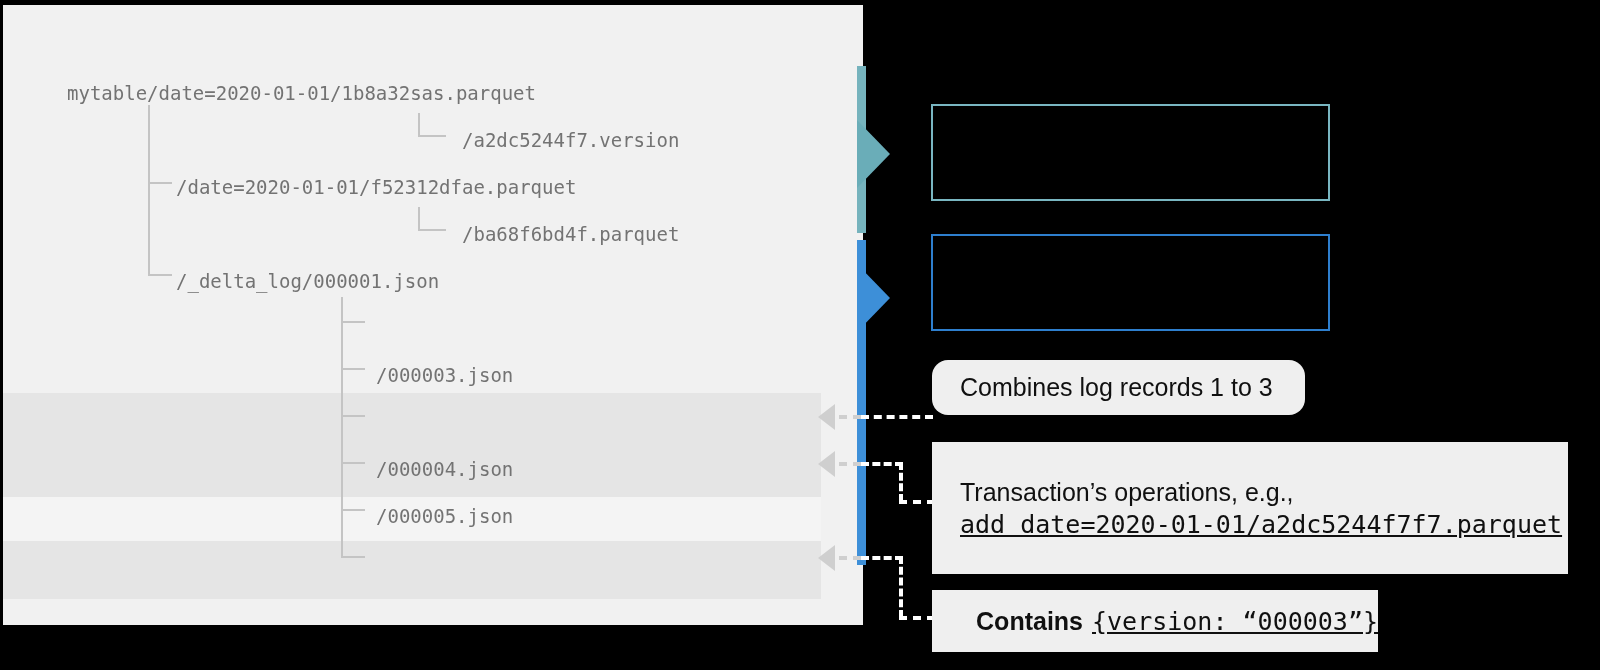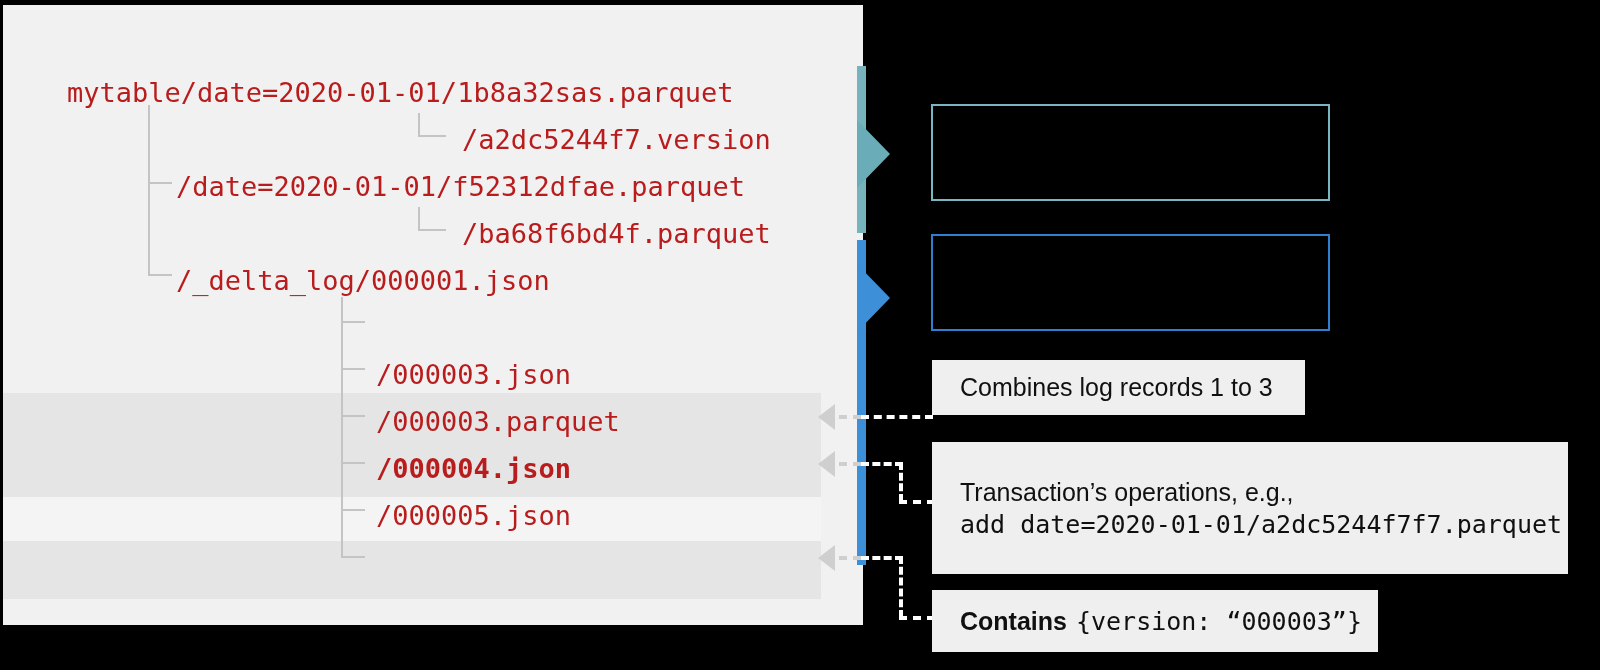--- a/index.html
+++ b/index.html
@@ -23,22 +23,22 @@
 
   .tree-rows{position:absolute;left:0;top:0;width:860px;height:620px;}
   .row{
     position:absolute;
     height:47px;
     display:flex;align-items:center;
     white-space:nowrap;
   }
   .label{
     font-family:"DejaVu Sans Mono","Liberation Mono",monospace;
-    font-size:27px;
-    color:#b91c1c;
+    font-size:19px;
+    color:#737373;
     letter-spacing:0px;
   }
 
   
   .vline{position:absolute;width:2px;background:#c4c4c4;}
   .hline{position:absolute;height:2px;background:#c4c4c4;}
 
   
   .bar{position:absolute;width:9px;}
   .bar-teal{background:#76b3bd;}
@@ -58,21 +58,21 @@
     background:#efefef;
     box-sizing:border-box;
     display:flex;flex-direction:column;justify-content:center;
   }
   .note-text{
     font-family:"Liberation Sans", sans-serif;
     font-size:25px;color:#101010;white-space:nowrap;
   }
   .mono{
     font-family:"DejaVu Sans Mono","Liberation Mono",monospace;
-    font-size:25px;color:#101010;white-space:nowrap;
+    font-size:25px;color:#101010;white-space:nowrap;text-decoration:underline;
   }
   .bold{font-weight:bold;}
 
   
   .dash-h{
     position:absolute;height:0;
     border-top:4px dashed #ffffff;
   }
   .dash-v{
     position:absolute;width:0;
@@ -139,25 +139,22 @@
 
       <div class="row" style="left:173px;top:252px;">
         <span class="label">/_delta_log/000001.json</span>
       </div>
 
 
       <div class="row" style="left:373px;top:346px;">
         <span class="label">/000003.json</span>
       </div>
 
-      <div class="row" style="left:373px;top:393px;">
-        <span class="label">/000003.parquet</span>
-      </div>
-
-      <div class="row" style="left:373px;top:440px;font-weight:bold;">
+
+      <div class="row" style="left:373px;top:440px;">
         <span class="label">/000004.json</span>
       </div>
 
       <div class="row" style="left:373px;top:487px;">
         <span class="label">/000005.json</span>
       </div>
 
 
     </div>
   </div>
@@ -181,28 +178,28 @@
   <div class="dash-h" style="left:861px;top:462px;width:42px;"></div>
   <div class="dash-v" style="left:899px;top:462px;height:40px;"></div>
   <div class="dash-h" style="left:899px;top:500px;width:36px;"></div>
 
   <div class="arrow-left" style="left:818px;top:545px;"></div>
   <div class="dash-stub" style="left:839px;top:556px;width:22px;"></div>
   <div class="dash-h" style="left:861px;top:556px;width:42px;"></div>
   <div class="dash-v" style="left:899px;top:556px;height:62px;"></div>
   <div class="dash-h" style="left:899px;top:616px;width:36px;"></div>
 
-  <div class="note" style="left:932px;top:360px;width:373px;height:55px;padding-left:28px;">
+  <div class="note" style="left:932px;top:360px;width:373px;height:55px;padding-left:28px;border-radius:16px;">
     <span class="note-text">Combines log records 1 to 3</span>
   </div>
 
   <div class="note" style="left:932px;top:442px;width:636px;height:132px;padding-left:28px;row-gap:3px;">
     <span class="note-text">Transaction’s operations, e.g.,</span>
     <span class="mono">add date=2020-01-01/a2dc5244f7f7.parquet</span>
   </div>
 
   <div class="note" style="left:932px;top:590px;width:446px;height:62px;padding-left:28px;">
-    <span style="white-space:nowrap;">
+    <span style="white-space:nowrap;text-align:right;">
       <span class="note-text bold">Contains</span><span class="mono" style="padding-left:9px;">{version: “000003”}</span>
     </span>
   </div>
 
 </div>
 
 </body></html>

